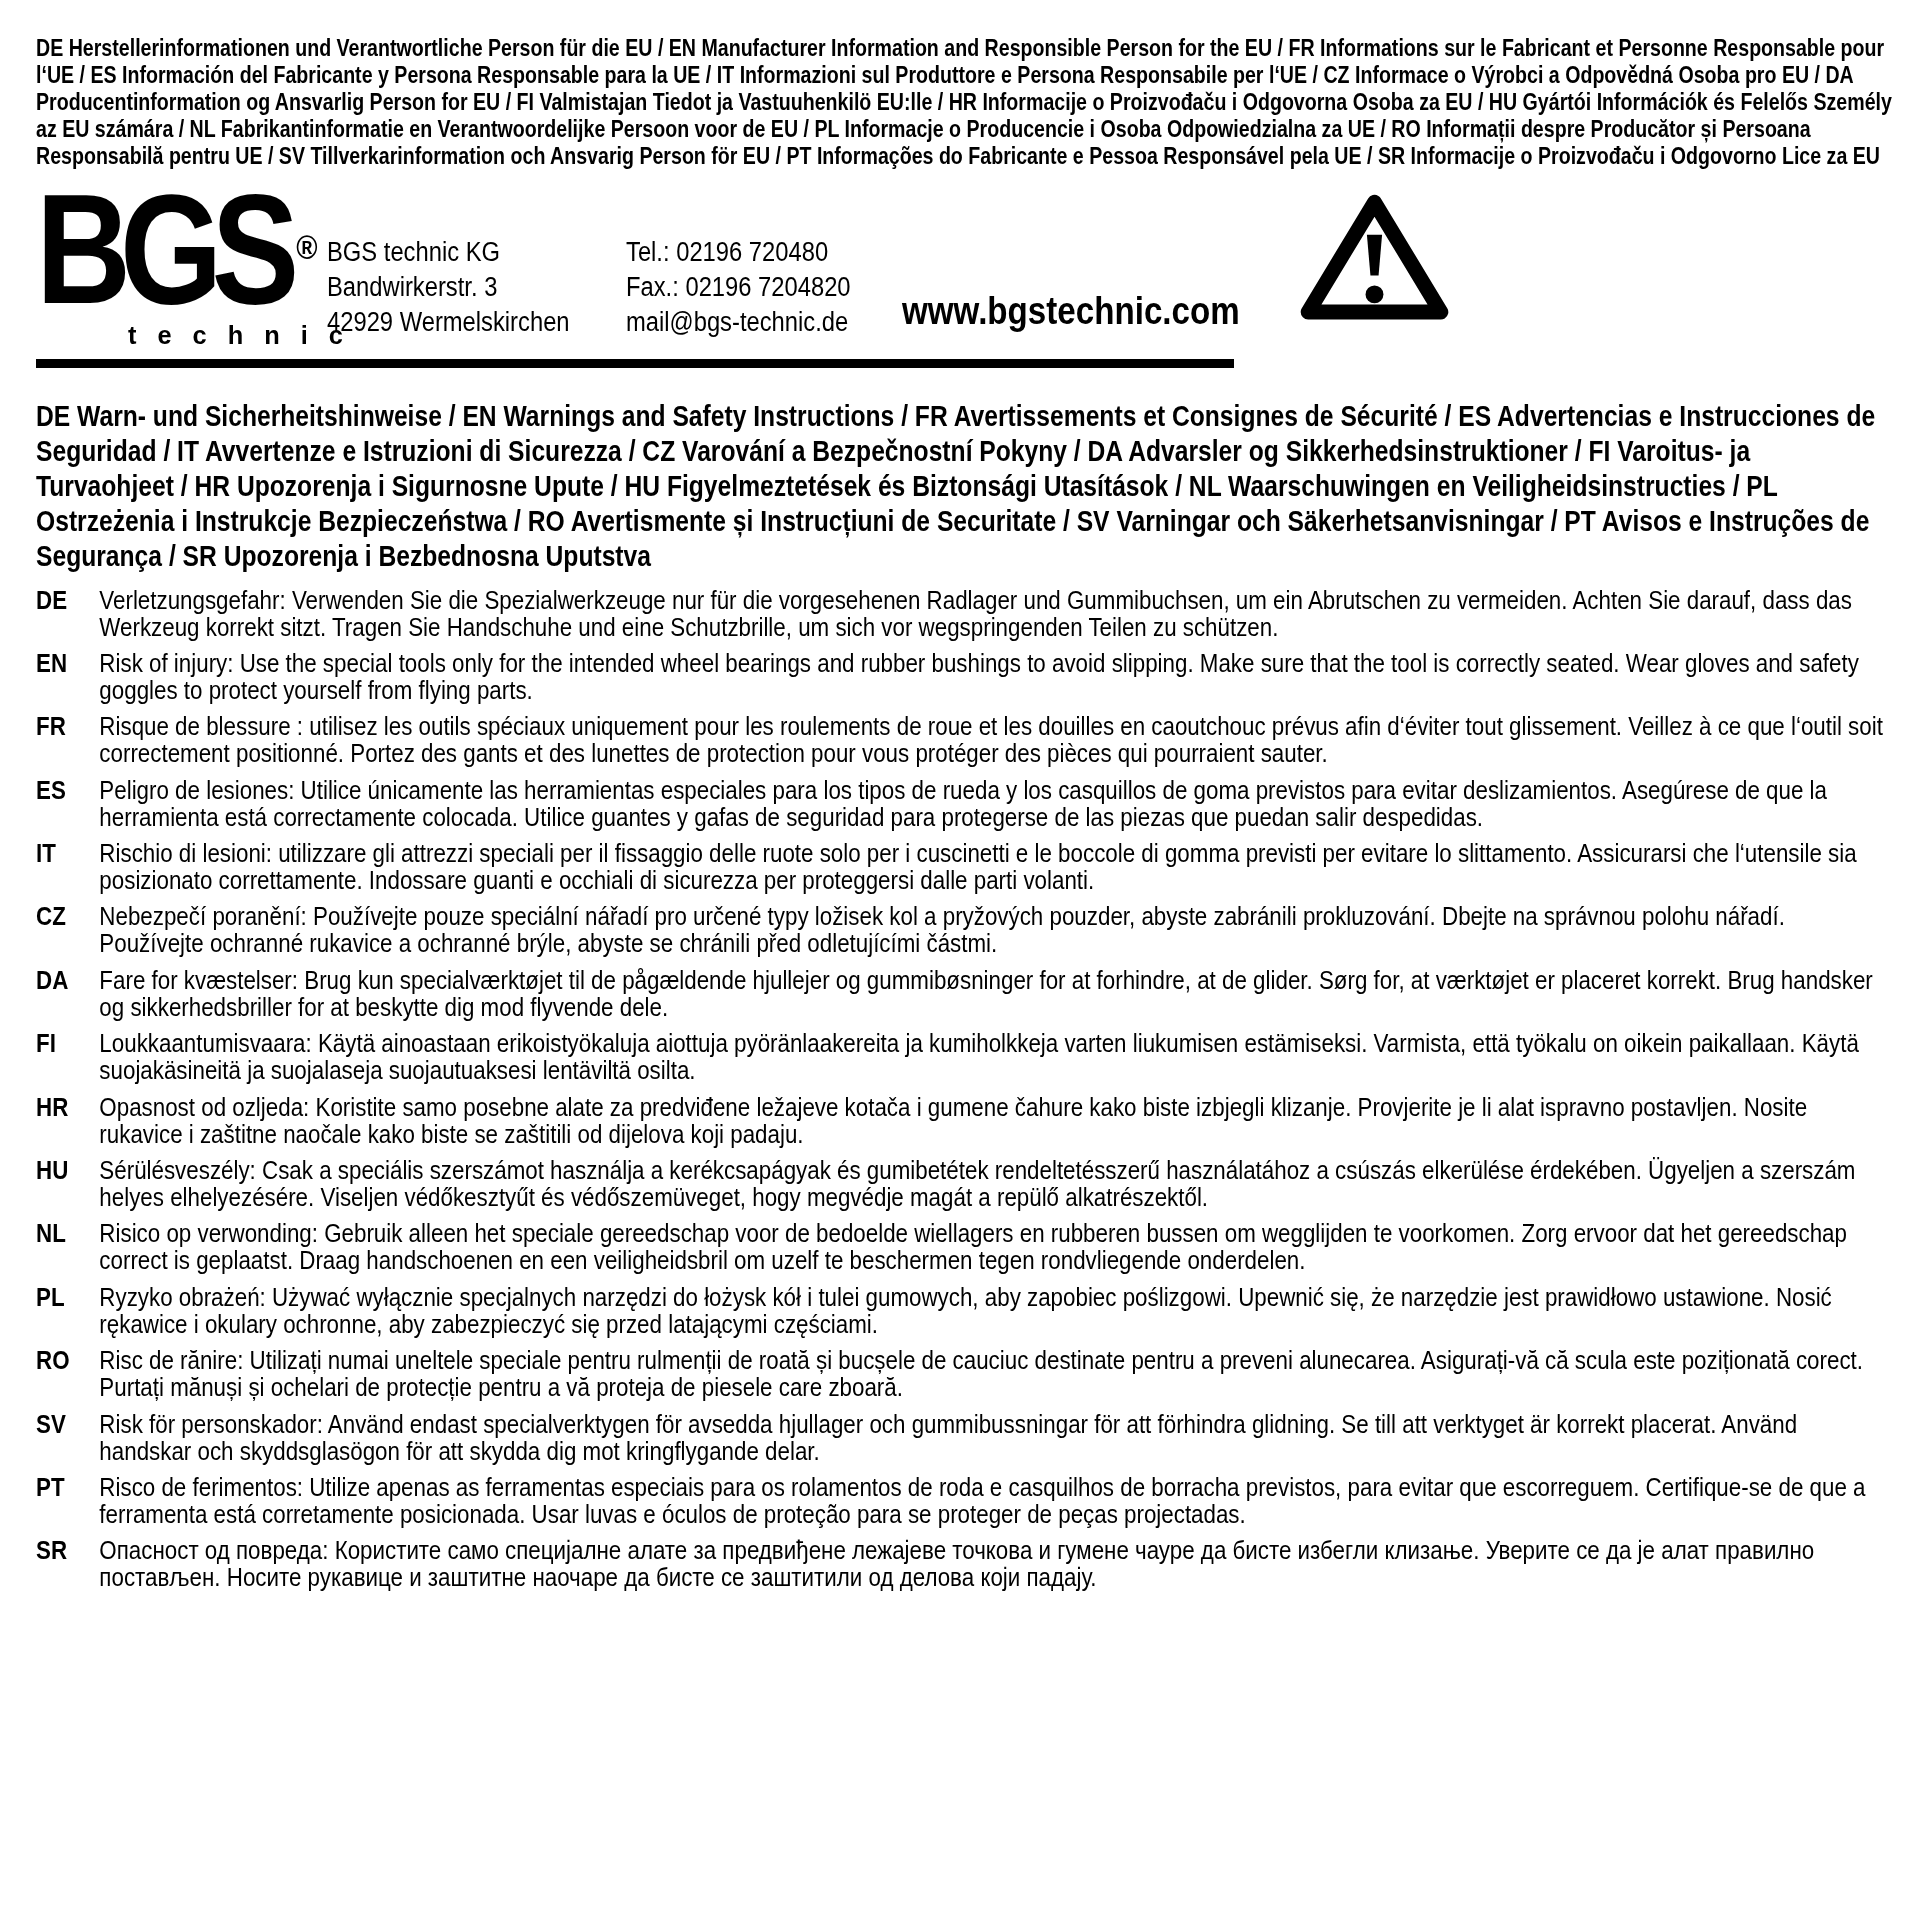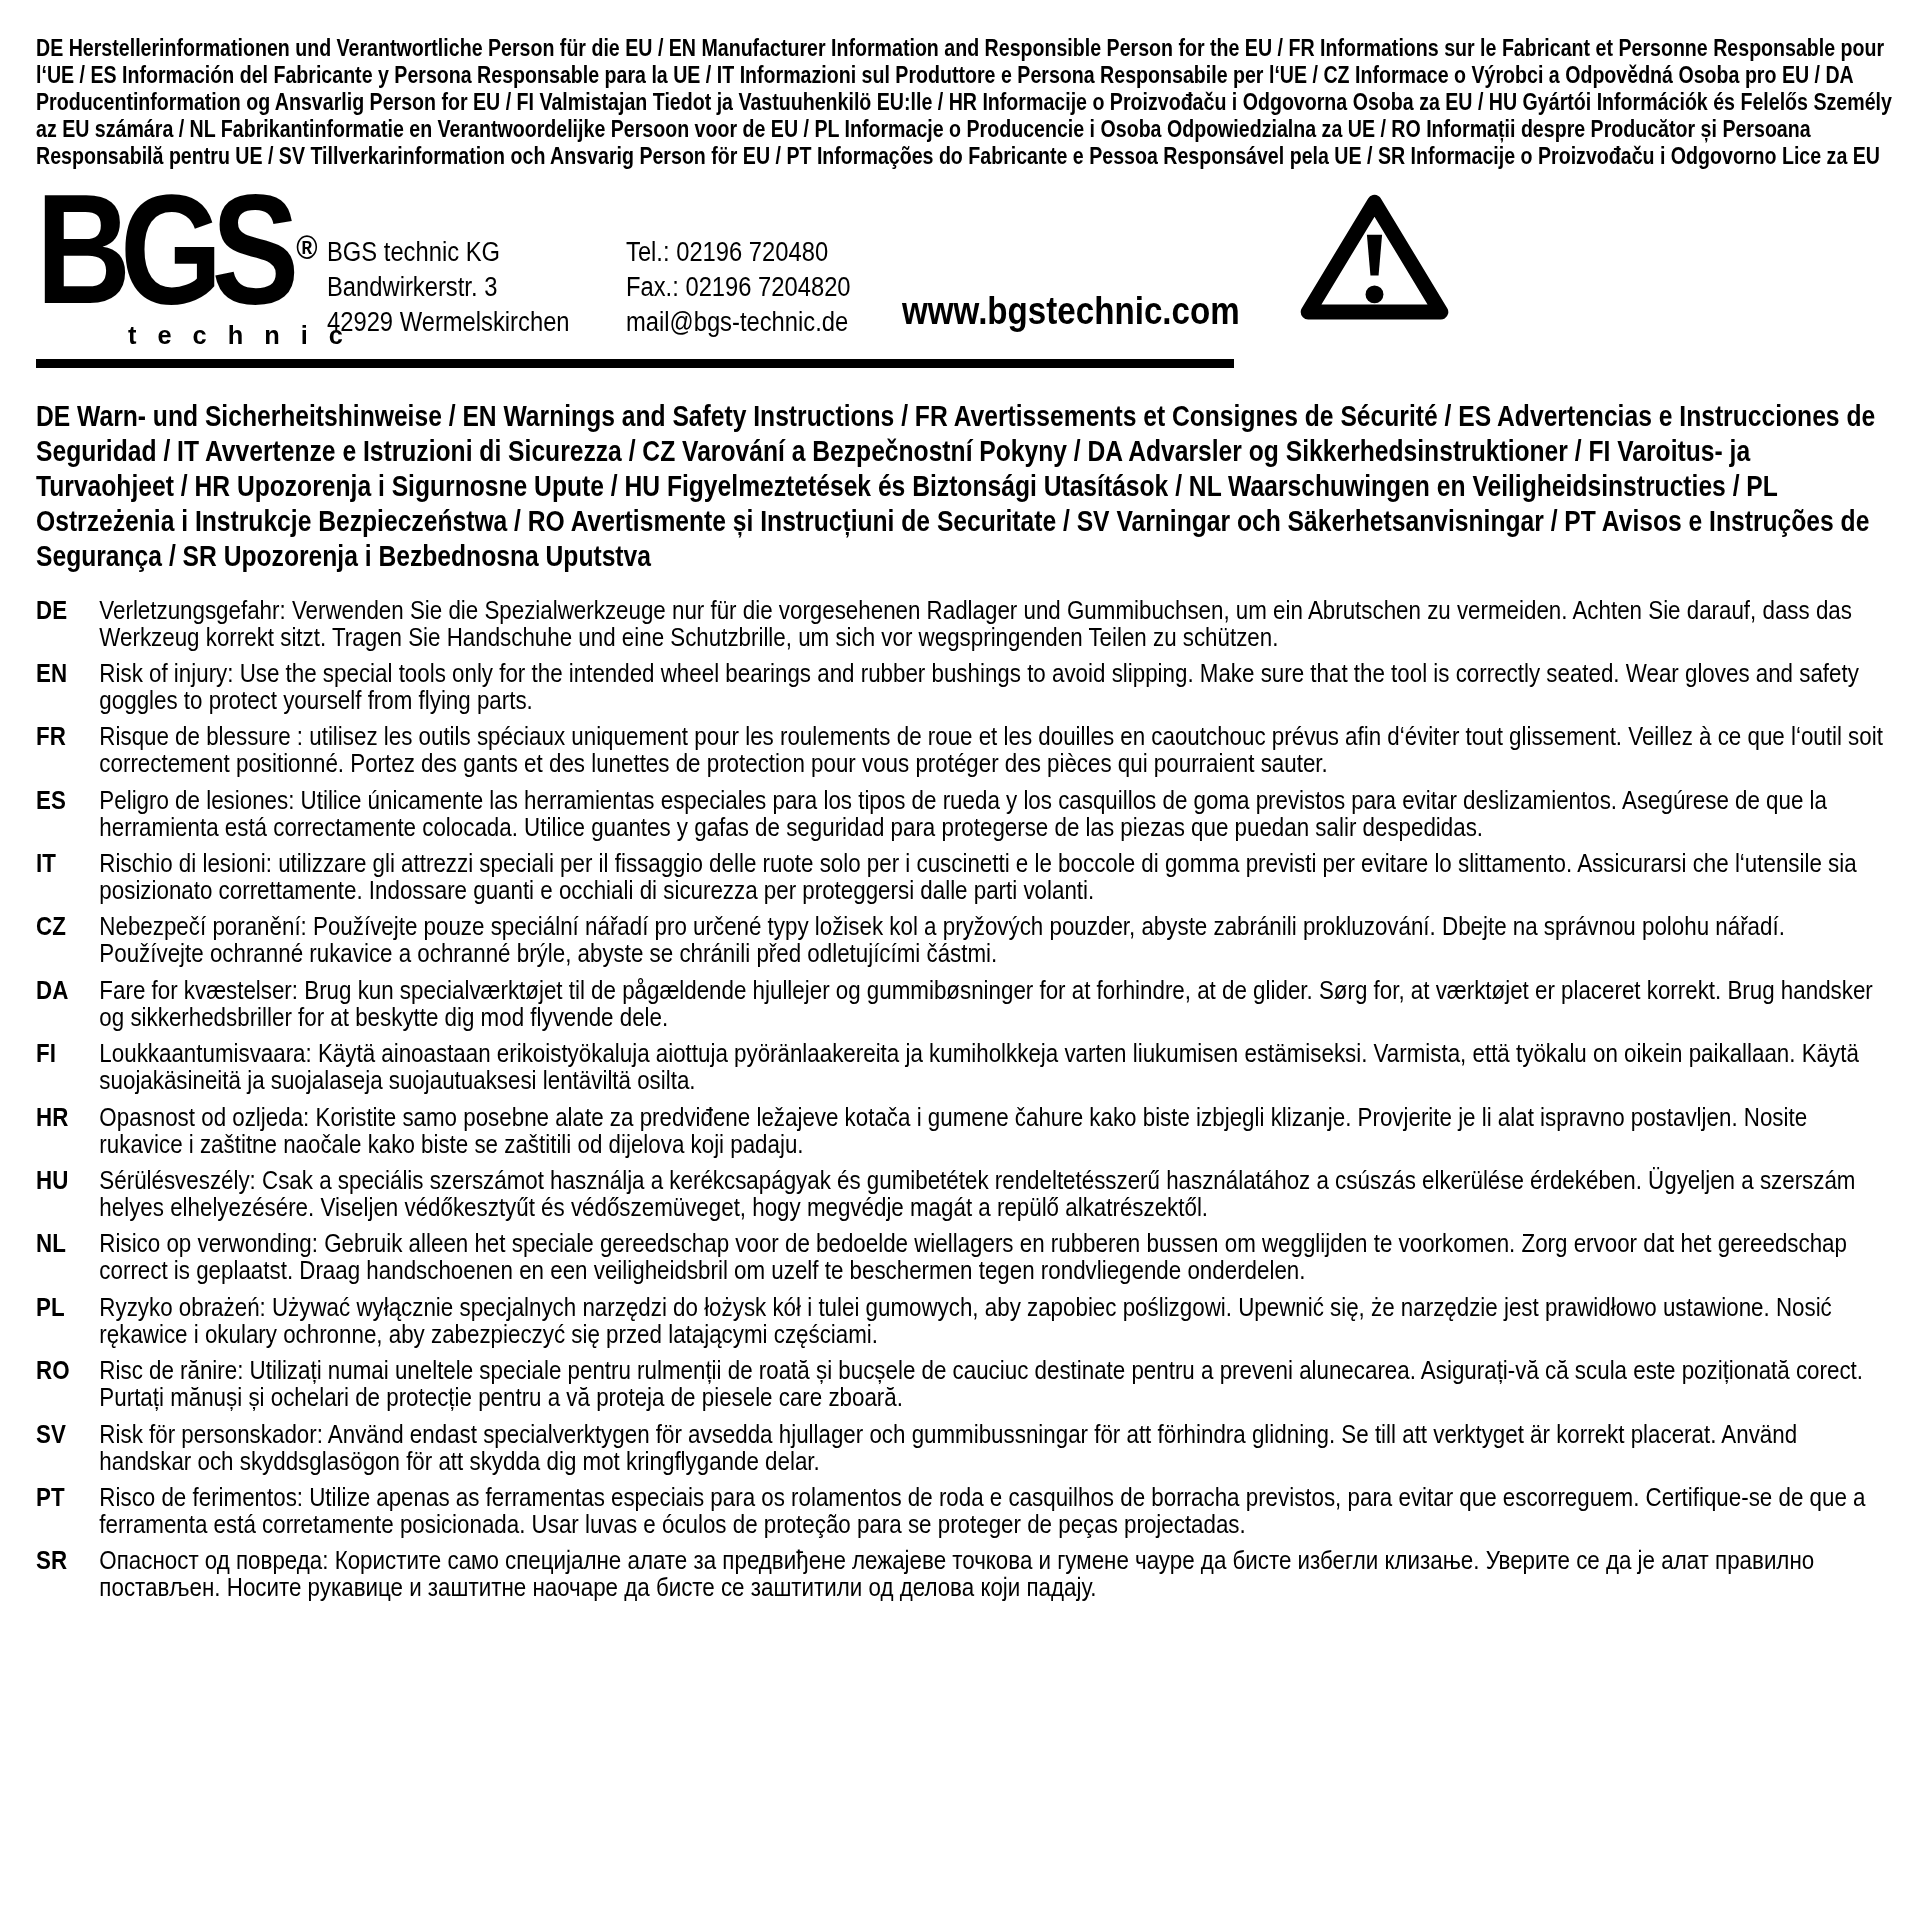--- a/index.html
+++ b/index.html
@@ -35,21 +35,21 @@
 
   .addr { position:absolute; top:38px; font-size:27px; line-height:35px; font-weight:400; }
   .addr1 { left:291px; }
   .addr2 { left:590px; }
   .website { position:absolute; left:866px; top:92px; font-size:39px; font-weight:700; white-space:nowrap; }
 
   .warn-triangle { position:absolute; left:1264px; top:-7.5px; }
 
   .rule { margin-top:21px; width:1198px; height:8.5px; background:#000; }
 
-  .warnings { margin-top:23px; }
+  .warnings { margin-top:13px; }
   .w-row { display:flex; font-size:25.4px; line-height:27px; margin-bottom:9.4px; }
   .w-lang { flex:0 0 72px; font-weight:700; }
   .w-text { flex:1; }
 </style>
 </head>
 <body>
 
 <div class="page">
 
   <div class="hdr1 cx80">DE Herstellerinformationen und Verantwortliche Person für die EU / EN Manufacturer Information and Responsible Person for the EU / FR Informations sur le Fabricant et Personne Responsable pour l‘UE / ES Información del Fabricante y Persona Responsable para la UE / IT Informazioni sul Produttore e Persona Responsabile per l‘UE / CZ Informace o Výrobci a Odpovědná Osoba pro EU / DA Producentinformation og Ansvarlig Person for EU / FI Valmistajan Tiedot ja Vastuuhenkilö EU:lle / HR Informacije o Proizvođaču i Odgovorna Osoba za EU / HU Gyártói Információk és Felelős Személy az EU számára / NL Fabrikantinformatie en Verantwoordelijke Persoon voor de EU / PL Informacje o Producencie i Osoba Odpowiedzialna za UE / RO Informații despre Producător și Persoana Responsabilă pentru UE / SV Tillverkarinformation och Ansvarig Person för EU / PT Informações do Fabricante e Pessoa Responsável pela UE / SR Informacije o Proizvođaču i Odgovorno Lice za EU</div>

